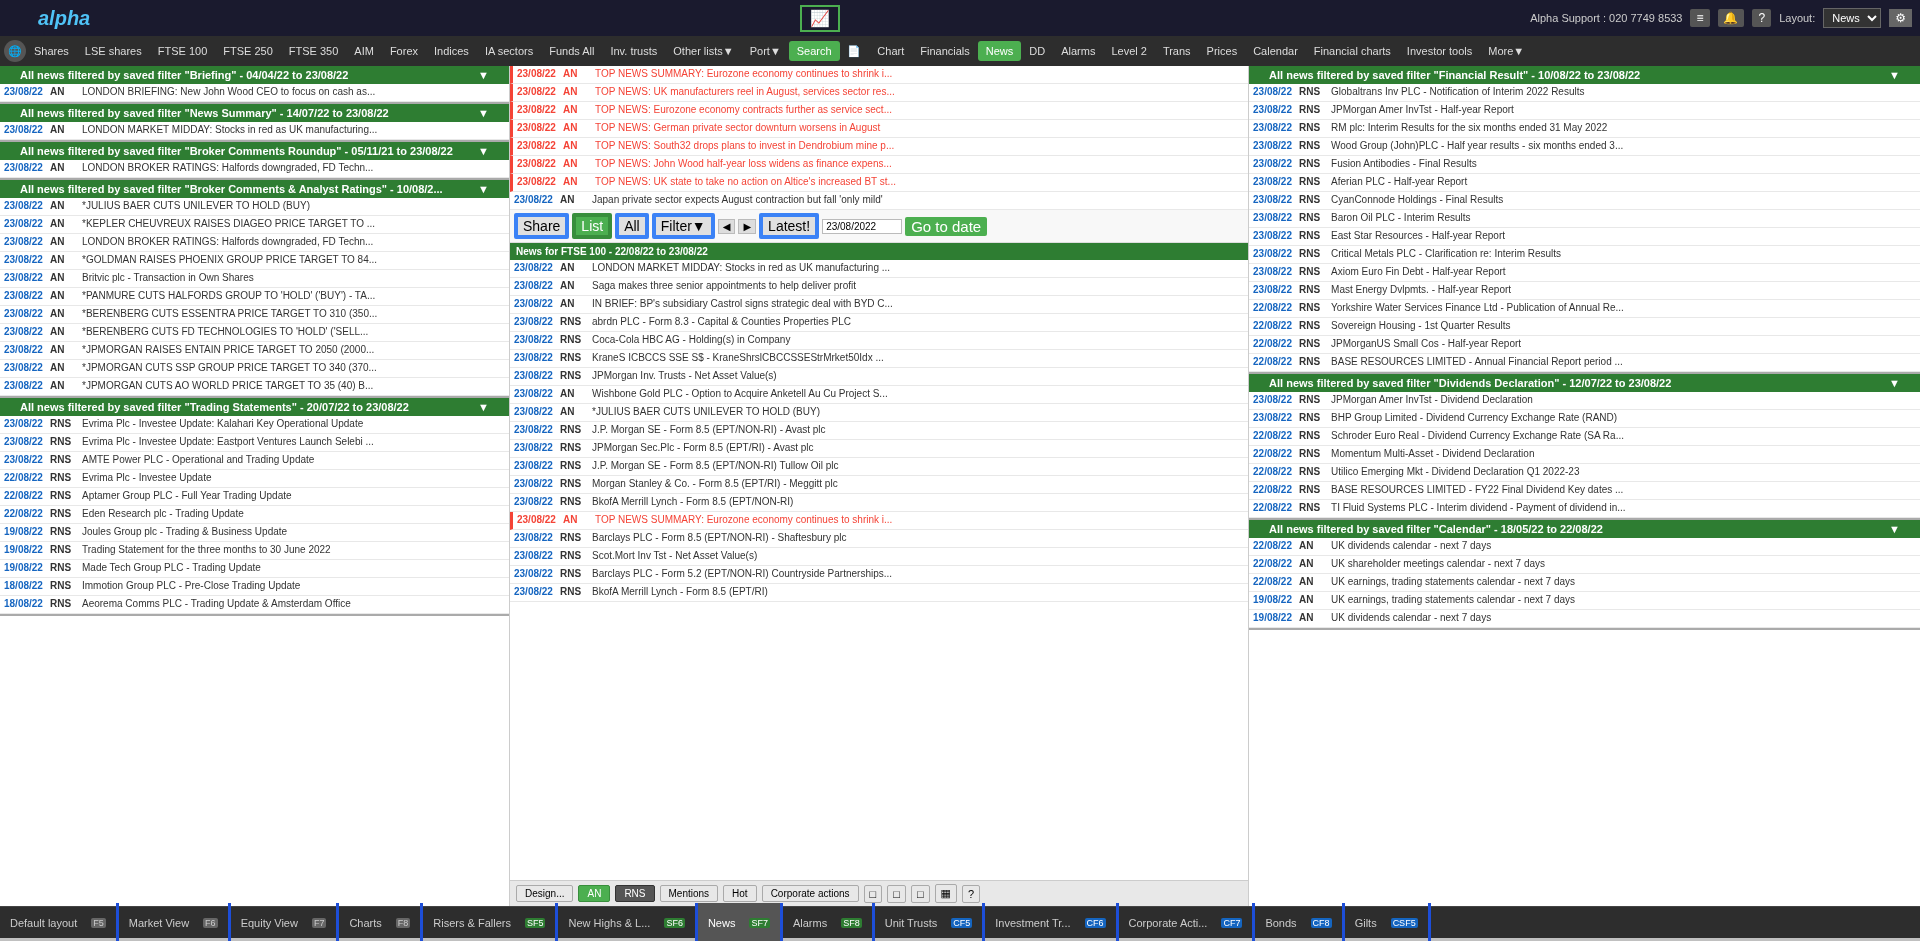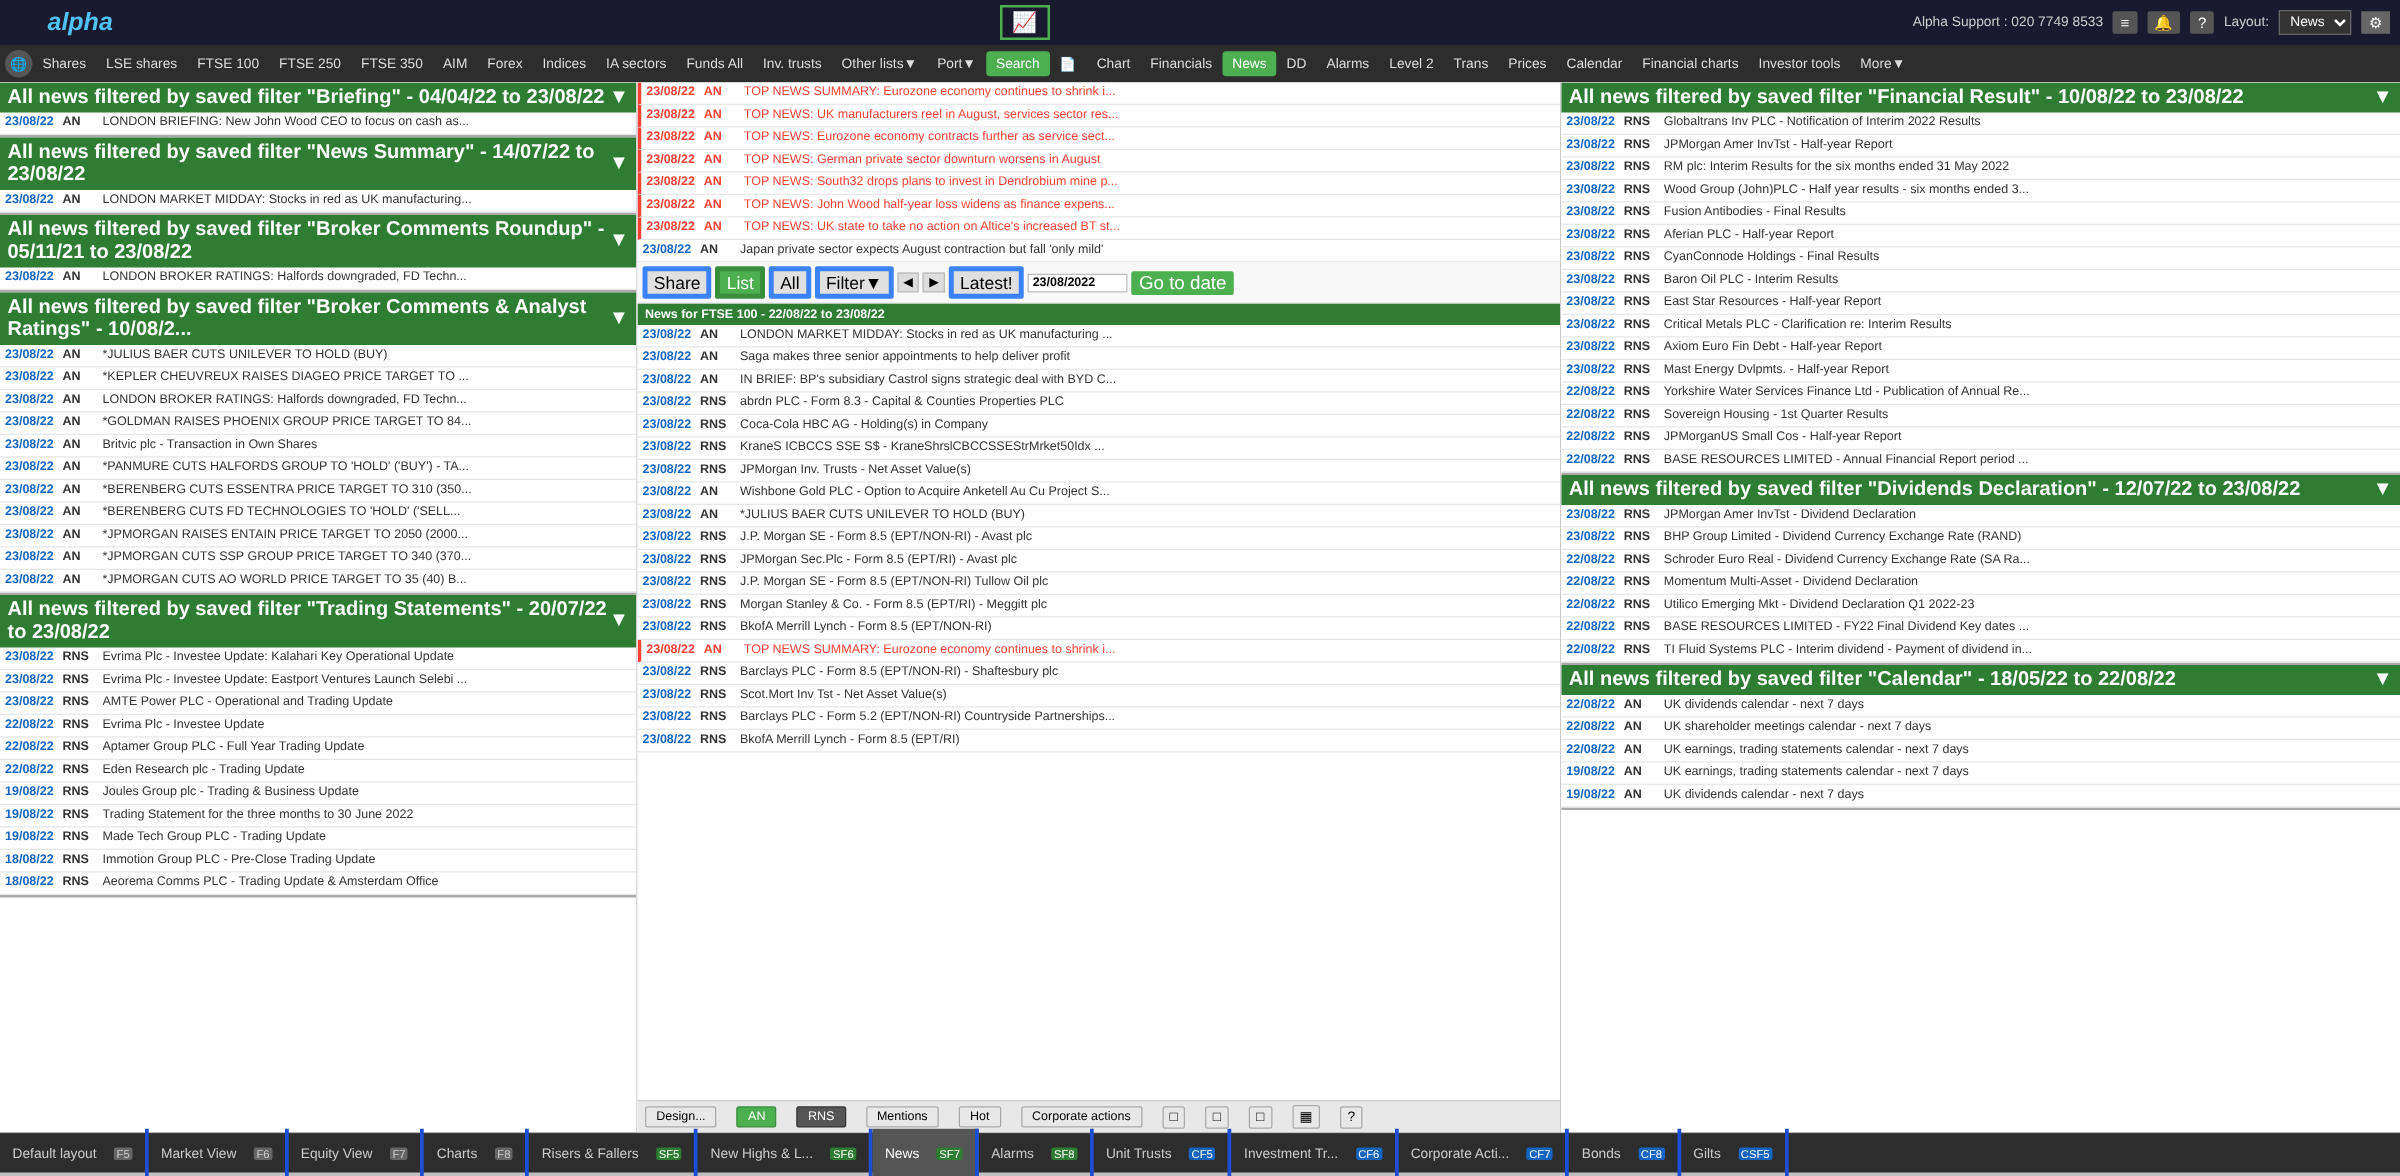--- a/index.html
+++ b/index.html
@@ -30,21 +30,21 @@
     .nav-item.news-btn { background: #4CAF50; color: white; }
 
     
     #main { display: flex; height: 840px; background: #f0f0f0; }
 
     
     .news-col { flex: 1; background: white; border-right: 1px solid #ccc; overflow: hidden; display: flex; flex-direction: column; }
 
     
     .section-header {
-      background: #2e7d32; color: white; padding: 3px 6px; font-size: 16px; font-weight: bold;
+      background: #2e7d32; color: white; padding: 3px 20px; font-size: 11px; font-weight: bold;
       display: flex; align-items: center; justify-content: space-between;
     }
 
     
     .news-row {
       display: flex; align-items: flex-start; padding: 2px 4px; border-bottom: 1px solid #e8e8e8;
       font-size: 10px; cursor: pointer; min-height: 18px;
     }
     .news-row.hot { border-left: 3px solid #f44336; }
     .news-row .date { color: #1565c0; min-width: 42px; font-weight: bold; }
@@ -58,21 +58,21 @@
     .ftse-header { background: #2e7d32; color: white; padding: 3px 6px; font-size: 10px; font-weight: bold; }
 
     
     .middle-controls {
       display: flex; align-items: center; padding: 3px 4px; background: #f8f8f8; border-bottom: 1px solid #ddd; gap: 3px;
     }
     .ctrl-btn {
       background: #e0e0e0; border: 4px solid #3b82f6; padding: 1px 5px; font-size: 14px; cursor: pointer; border-radius: 2px;
     }
     .ctrl-btn.active { background: #4CAF50; color: white; border-color: #388e3c; }
-    .date-input { border: 1px solid #bbb; padding: 1px 3px; font-size: 10px; width: 80px; font-weight: bold; }
+    .date-input { border: 1px solid #bbb; padding: 1px 3px; font-size: 10px; width: 80px; }
     .goto-btn { background: #4CAF50; color: white; border: none; padding: 1px 6px; font-size: 15px; cursor: pointer; border-radius: 2px; }
 
     
     #bottom-toolbar {
       display: flex; align-items: center; height: 32px; background: #2d2d2d; border-top: 1px solid #444;
     }
     .bottom-tab {
       display: flex; align-items: center; padding: 0 10px; height: 40px; color: #ccc; font-size: 11px;
       cursor: pointer; border-right: 3px solid #1d4ed8; white-space: nowrap; position: relative;
     }
@@ -94,21 +94,21 @@
 
     .scrollable { overflow-y: auto; overflow-x: hidden; }
     .scrollable::-webkit-scrollbar { width: 8px; }
     .scrollable::-webkit-scrollbar-track { background: #f1f1f1; }
     .scrollable::-webkit-scrollbar-thumb { background: #bbb; }
 
     .col-scroll { overflow-y: auto; flex: 1; }
     .col-section { border-bottom: 2px solid #aaa; }
 
     #news-bottom-bar {
-      display: flex; align-items: center; padding: 3px 6px; gap: 16px; background: #e8e8e8; border-top: 1px solid #ccc; flex-shrink: 0;
+      display: flex; align-items: center; padding: 3px 6px; gap: 5px; background: #e8e8e8; border-top: 1px solid #ccc; flex-shrink: 0;
     }
 
     .arrow-btn { background: #ddd; border: 1px solid #bbb; padding: 1px 4px; cursor: pointer; font-size: 10px; }
   </style>
 </head>
 <body>
 
 <div id="top-bar">
   <span id="logo">alpha</span>
   <div id="center-logo">

